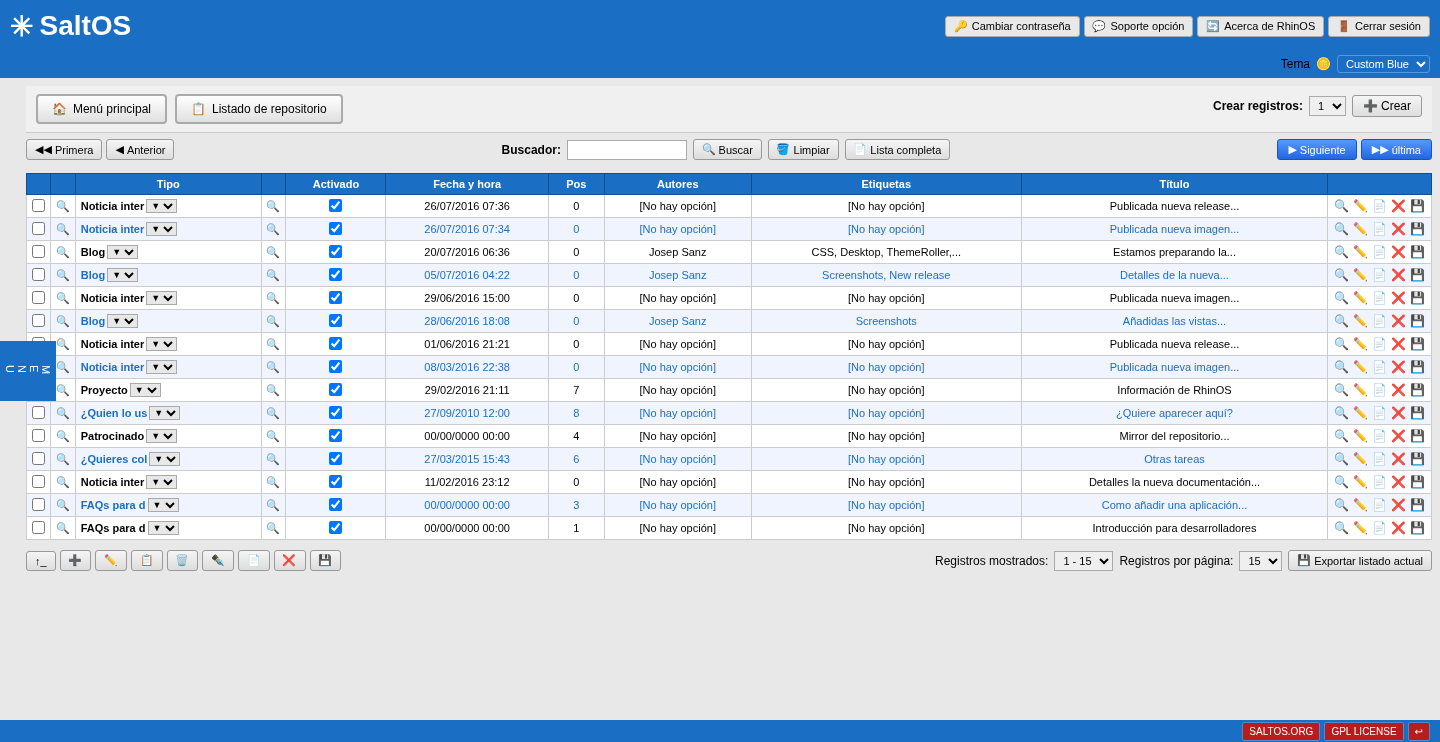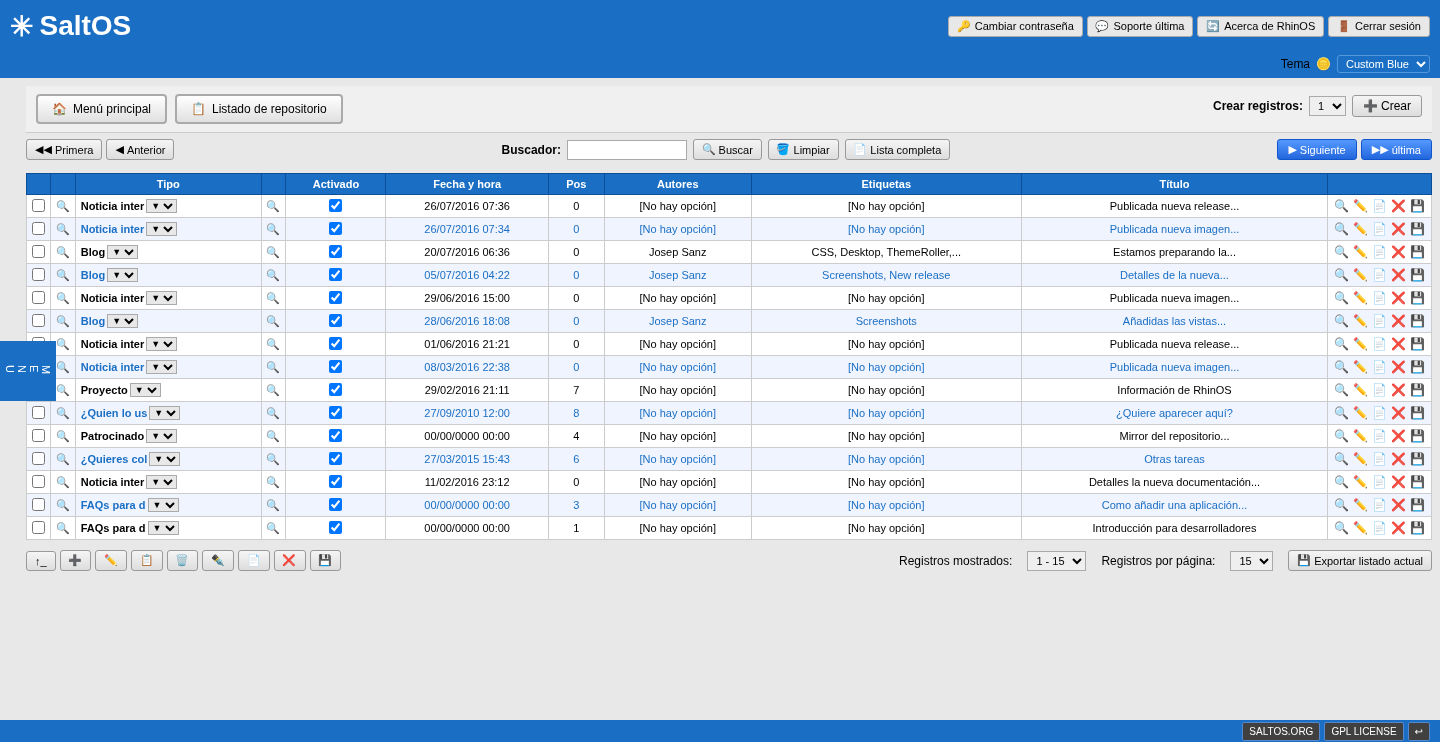--- a/index.html
+++ b/index.html
@@ -53,27 +53,27 @@
     .row-btn { background: none; border: none; cursor: pointer; padding: 1px; font-size: 12px; }
     .icon-search { color: #555; }
     .check-box { cursor: pointer; }
 
     
     .tipo-wrap { display: flex; align-items: center; gap: 2px; }
 
     
     #bottom-bar { display: flex; align-items: center; justify-content: space-between; margin-top: 6px; padding: 4px 0; }
     #bottom-left { display: flex; gap: 4px; align-items: center; }
-    #reg-info { display: flex; align-items: center; gap: 15px; font-size: 12px; margin-left: 28px; }
+    #reg-info { display: flex; align-items: center; gap: 6px; font-size: 12px; margin-left: 28px; }
     .bottom-btn { background: linear-gradient(to bottom, #f5f5f5, #ddd); border: 1px solid #999; border-radius: 3px; padding: 3px 8px; cursor: pointer; font-size: 11px; display: flex; align-items: center; gap: 3px; }
     .reg-select { border: 1px solid #aaa; padding: 2px 4px; font-size: 11px; }
 
     
     #footer { background: #1a6fc4; position: fixed; bottom: 0; width: 100%; height: 22px; display: flex; align-items: center; justify-content: flex-end; padding: 0 10px; gap: 4px; }
-    .footer-badge { background: #404040; border: 1px solid #5588cc; color: #fff; padding: 3px 6px; font-size: 10px; border-radius: 2px; cursor: pointer; }
+    .footer-badge { background: #b91c1c; border: 1px solid #5588cc; color: #fff; padding: 3px 6px; font-size: 10px; border-radius: 2px; cursor: pointer; }
 
     
     tr.highlight-blue td { color: #1a6fc4; }
     tr.highlight-blue td.td-titulo { color: #1a6fc4; }
 
     .nav-next-btn { background: linear-gradient(to bottom, #5599ff, #2266dd); color: #fff; border: 1px solid #1155cc; border-radius: 3px; padding: 3px 10px; cursor: pointer; font-size: 11px; display: flex; align-items: center; gap: 3px; }
   </style>
 </head>
 <body>
 
@@ -82,21 +82,21 @@
     <span>✳</span>
     <span>SaltOS</span>
   </div>
   <div id="header-buttons">
     <button class="header-btn">
       <span>🔑</span>
       <span>Cambiar contraseña</span>
     </button>
     <button class="header-btn">
       <span>💬</span>
-      <span>Soporte última</span>
+      <span>Soporte opción</span>
     </button>
     <button class="header-btn">
       <span>🔄</span>
       <span>Acerca de RhinOS</span>
     </button>
     <button class="header-btn red">
       <span>🚪</span>
       <span>Cerrar sesión</span>
     </button>
   </div>

